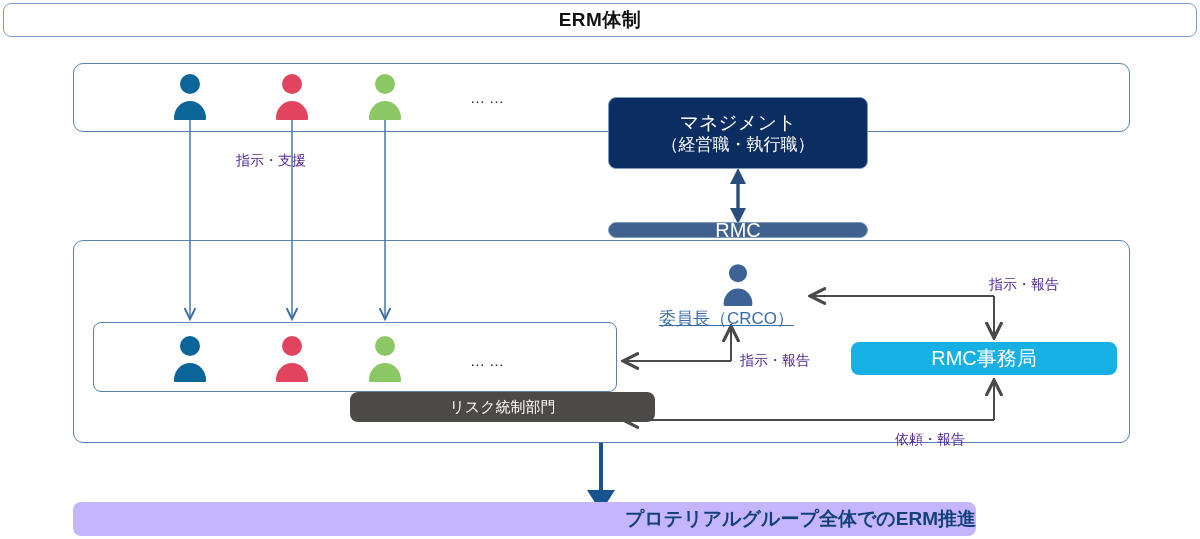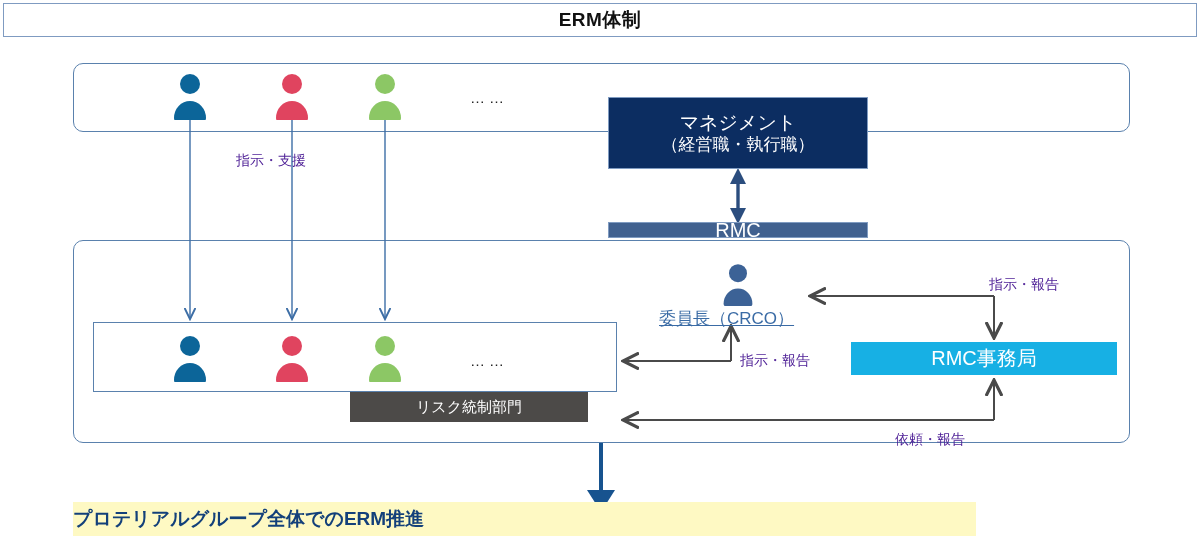--- a/index.html
+++ b/index.html
@@ -7,21 +7,21 @@
     font-family:"Liberation Sans","DejaVu Sans",sans-serif;
     -webkit-font-smoothing:antialiased;
   }
   #stage{
     position:relative;
     width:1200px;
     height:539px;
     background:#ffffff;
     overflow:hidden;
   }
-  .abs{position:absolute;box-sizing:border-box;}
+  .abs{position:absolute;box-sizing:border-box;border-radius:8px;}
 
   
   .title-bar{
     left:3px;top:3px;width:1194px;height:34px;
     border:1px solid #7f9bc1;
     background:#ffffff;
     display:flex;align-items:center;justify-content:center;
   }
   .title-bar .t{
     font-size:19px;font-weight:bold;color:#111111;letter-spacing:.5px;
@@ -62,30 +62,30 @@
   }
 
   .jimu-box{
     left:851px;top:342px;width:266px;height:33px;
     background:#17b0e4;
     display:flex;align-items:center;justify-content:center;
     color:#ffffff;font-size:20px;
   }
 
   .risk-box{
-    left:350px;top:392px;width:238px;height:30px;
+    left:350px;top:392px;width:305px;height:30px;
     background:#4c4a48;
     display:flex;align-items:center;justify-content:center;
     color:#ffffff;font-size:15px;
   }
 
   .promo-banner{
     left:73px;top:502px;width:903px;height:34px;
-    background:#fef9c3;
-    display:flex;align-items:center;justify-content:flex-start;
+    background:#c4b5fd;
+    display:flex;align-items:center;justify-content:flex-end;
     color:#13407a;font-size:19px;font-weight:bold;
   }
 
   
   .person{width:40px;height:48px;}
   .person svg{display:block;}
 
   
   .lbl{font-size:14px;color:#4c1d95;white-space:nowrap;}
   .lbl-crco{font-size:17px;color:#3a6ba5;white-space:nowrap;}

